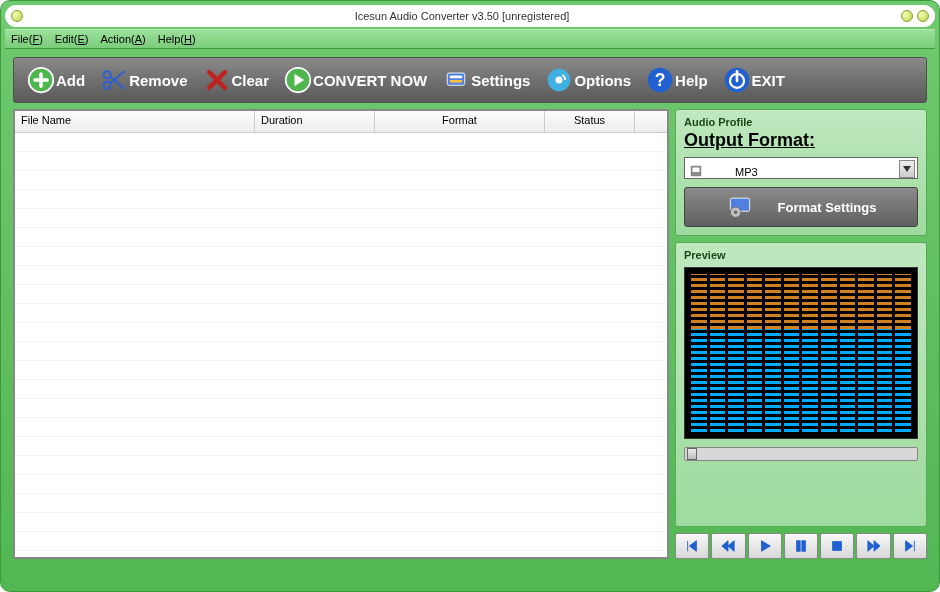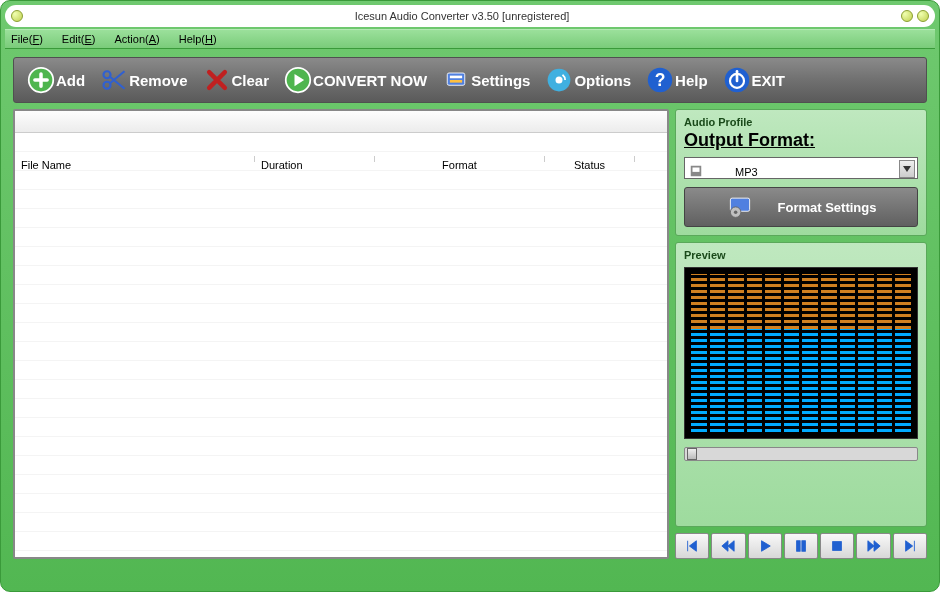--- a/index.html
+++ b/index.html
@@ -36,21 +36,21 @@
   border: 1px solid #8aa030;
 }
 .titlebar-right { display: flex; gap: 4px; }
 .titlebar-title { font-size: 11px; color: #333; }
 .menubar {
   background: linear-gradient(to bottom, #9be09b, #7acc7a);
   height: 20px;
   display: flex;
   align-items: center;
   padding: 0 6px;
-  gap: 19px;
+  gap: 12px;
   border-top: 1px solid #b5e8b5;
   border-bottom: 1px solid #3a9a3a;
 }
 .menu-item { font-size: 11px; color: #000; cursor: default; }
 .menu-item u { text-decoration: underline; }
 .toolbar {
   background: linear-gradient(to bottom, #8a8a8a 0%, #707070 50%, #5a5a5a 100%);
   height: 46px;
   margin: 8px 8px 6px 8px;
   border: 1px solid #505050;
@@ -90,21 +90,20 @@
   display: flex;
   background: linear-gradient(to bottom, #fdfdfd, #ececec);
   border-bottom: 1px solid #ccc;
   height: 22px;
 }
 .file-header-cell {
   border-right: 1px solid #ccc;
   padding: 3px 6px;
   font-size: 11px;
   color: #000;
-  margin-top: 45px;
 }
 .file-body {
   height: 424px;
   background: repeating-linear-gradient(
     to bottom,
     #fff 0px, #fff 18px,
     #f4f4f4 18px, #f4f4f4 19px
   );
 }
 .right-panel {

